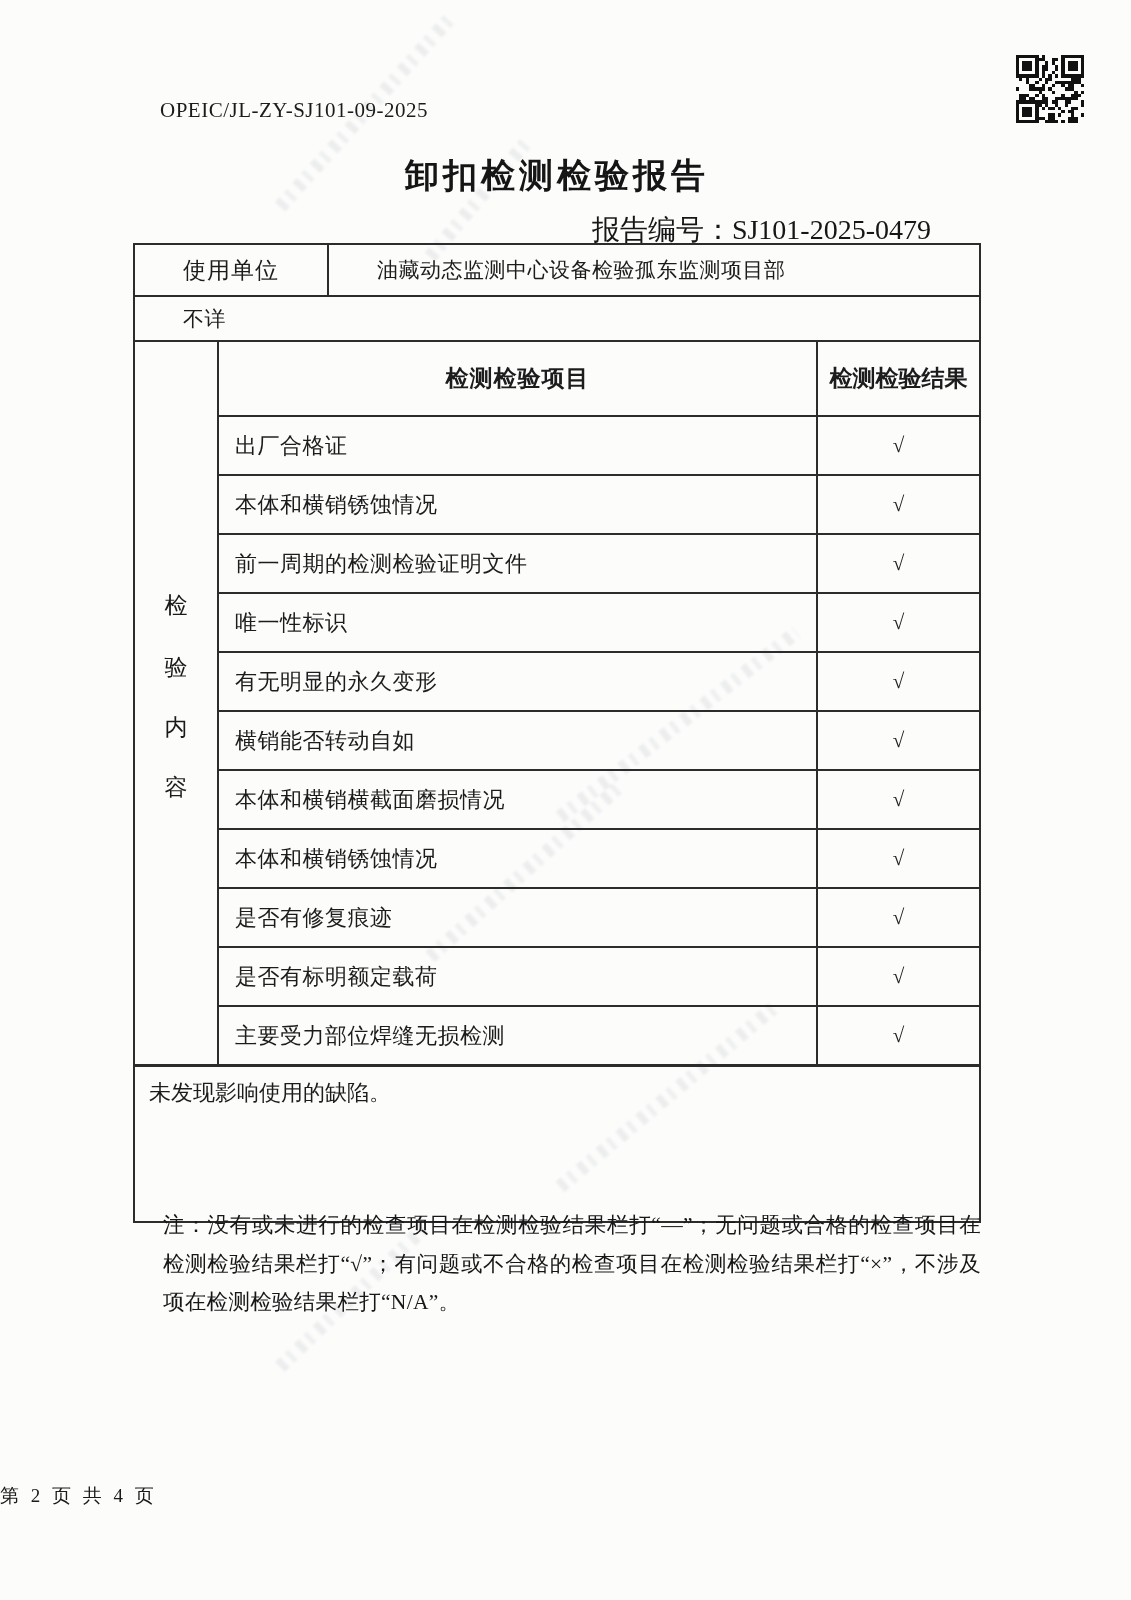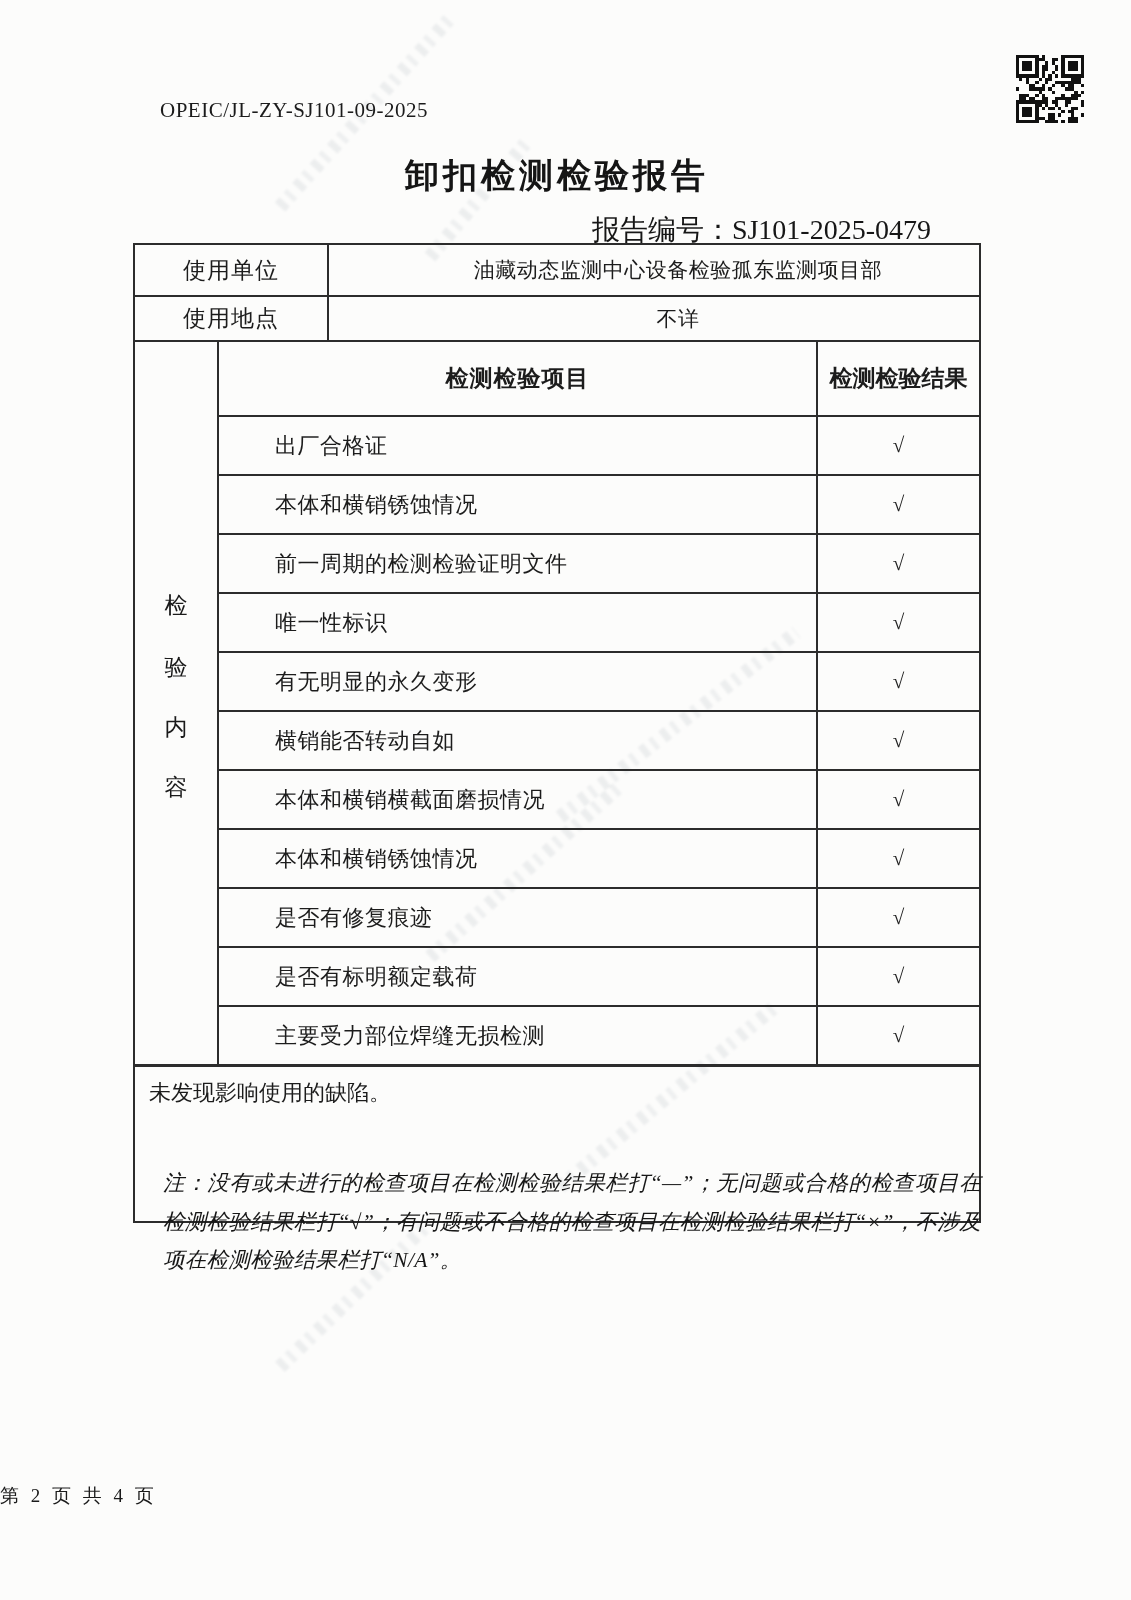--- a/index.html
+++ b/index.html
@@ -39,21 +39,21 @@
   }
   .info-row { display: flex; align-items: center; }
   .info-row.r1 { height: 50px; }
   .info-row.r2 { height: 45px; border-top: 2px solid #2c2c2c; }
   .info-label {
     width: 194px; height: 100%; border-right: 2px solid #2c2c2c;
     display: flex; align-items: center; justify-content: center;
     font-size: 23px; letter-spacing: 1px;
   }
   .info-value {
-    flex: 1; text-align: center; font-size: 21px; letter-spacing: 0.5px; margin-left: 48px;
+    flex: 1; text-align: left; font-size: 21px; letter-spacing: 0.5px; margin-left: 48px;
   }
 
   .main-block { display: flex; border-top: 2px solid #2c2c2c; }
   .side-col {
     width: 84px; border-right: 2px solid #2c2c2c; position: relative;
   }
   .side-char {
     position: absolute; left: 0; width: 100%; text-align: center;
     font-size: 23px; color: #1a1a1a;
   }
@@ -61,43 +61,42 @@
   .header-row { display: flex; height: 73px; }
   .item-head {
     flex: 1; display: flex; align-items: center; justify-content: center;
     font-size: 23px; font-weight: bold; letter-spacing: 1px;
   }
   .result-head {
     width: 163px; border-left: 2px solid #2c2c2c;
     display: flex; align-items: center; justify-content: center;
     font-size: 23px; font-weight: bold;
   }
-  .item-row { display: flex; height: 59px; border-top: 2px solid #2c2c2c; padding-left: 40px; }
+  .item-row { display: flex; height: 59px; border-top: 2px solid #2c2c2c; }
   .item-cell {
     flex: 1; display: flex; align-items: center;
     padding-left: 16px; font-size: 22px; letter-spacing: 0.5px;
   }
   .result-cell {
     width: 163px; border-left: 2px solid #2c2c2c;
     display: flex; align-items: center; justify-content: center;
     font-size: 21px; color: #222;
   }
 
   .defect-cell {
     border-top: 3px solid #2c2c2c; height: 157px;
     padding: 8px 14px; font-size: 22px; line-height: 1.65;
   }
   .defect-cell .line { display: block; }
 
   
   .note {
-    position: absolute; left: 163px; top: 1164px; width: 818px;
+    position: absolute; left: 163px; top: 1206px; width: 818px;
     font-size: 21.5px; line-height: 1.8; letter-spacing: 0.3px; color: #171717;
     text-align: justify;
-    font-style: italic;
   }
   .footer {
     position: absolute; left: 0; top: 1483px; width: 1131px;
     text-align: left; font-size: 19px; word-spacing: 7px; color: #1a1a1a;
   }
 
   
   .artifact {
     position: absolute; height: 14px; opacity: 0.10; filter: blur(1px);
     background: repeating-linear-gradient(90deg,
@@ -260,21 +259,20 @@
   <div class="report-no-line">报告编号：SJ101-2025-0479</div>
 
   <div class="report-table">
 
     <div class="info-row r1">
       <div class="info-label">使用单位</div>
       <div class="info-value">油藏动态监测中心设备检验孤东监测项目部</div>
     </div>
 
     <div class="info-row r2">
-      <div class="info-label">使用地点</div>
       <div class="info-value">不详</div>
     </div>
 
     <div class="main-block">
       <div class="side-col">
         <span class="side-char" style="top:248px">检</span>
         <span class="side-char" style="top:310px">验</span>
         <span class="side-char" style="top:370px">内</span>
         <span class="side-char" style="top:430px">容</span>
       </div>

